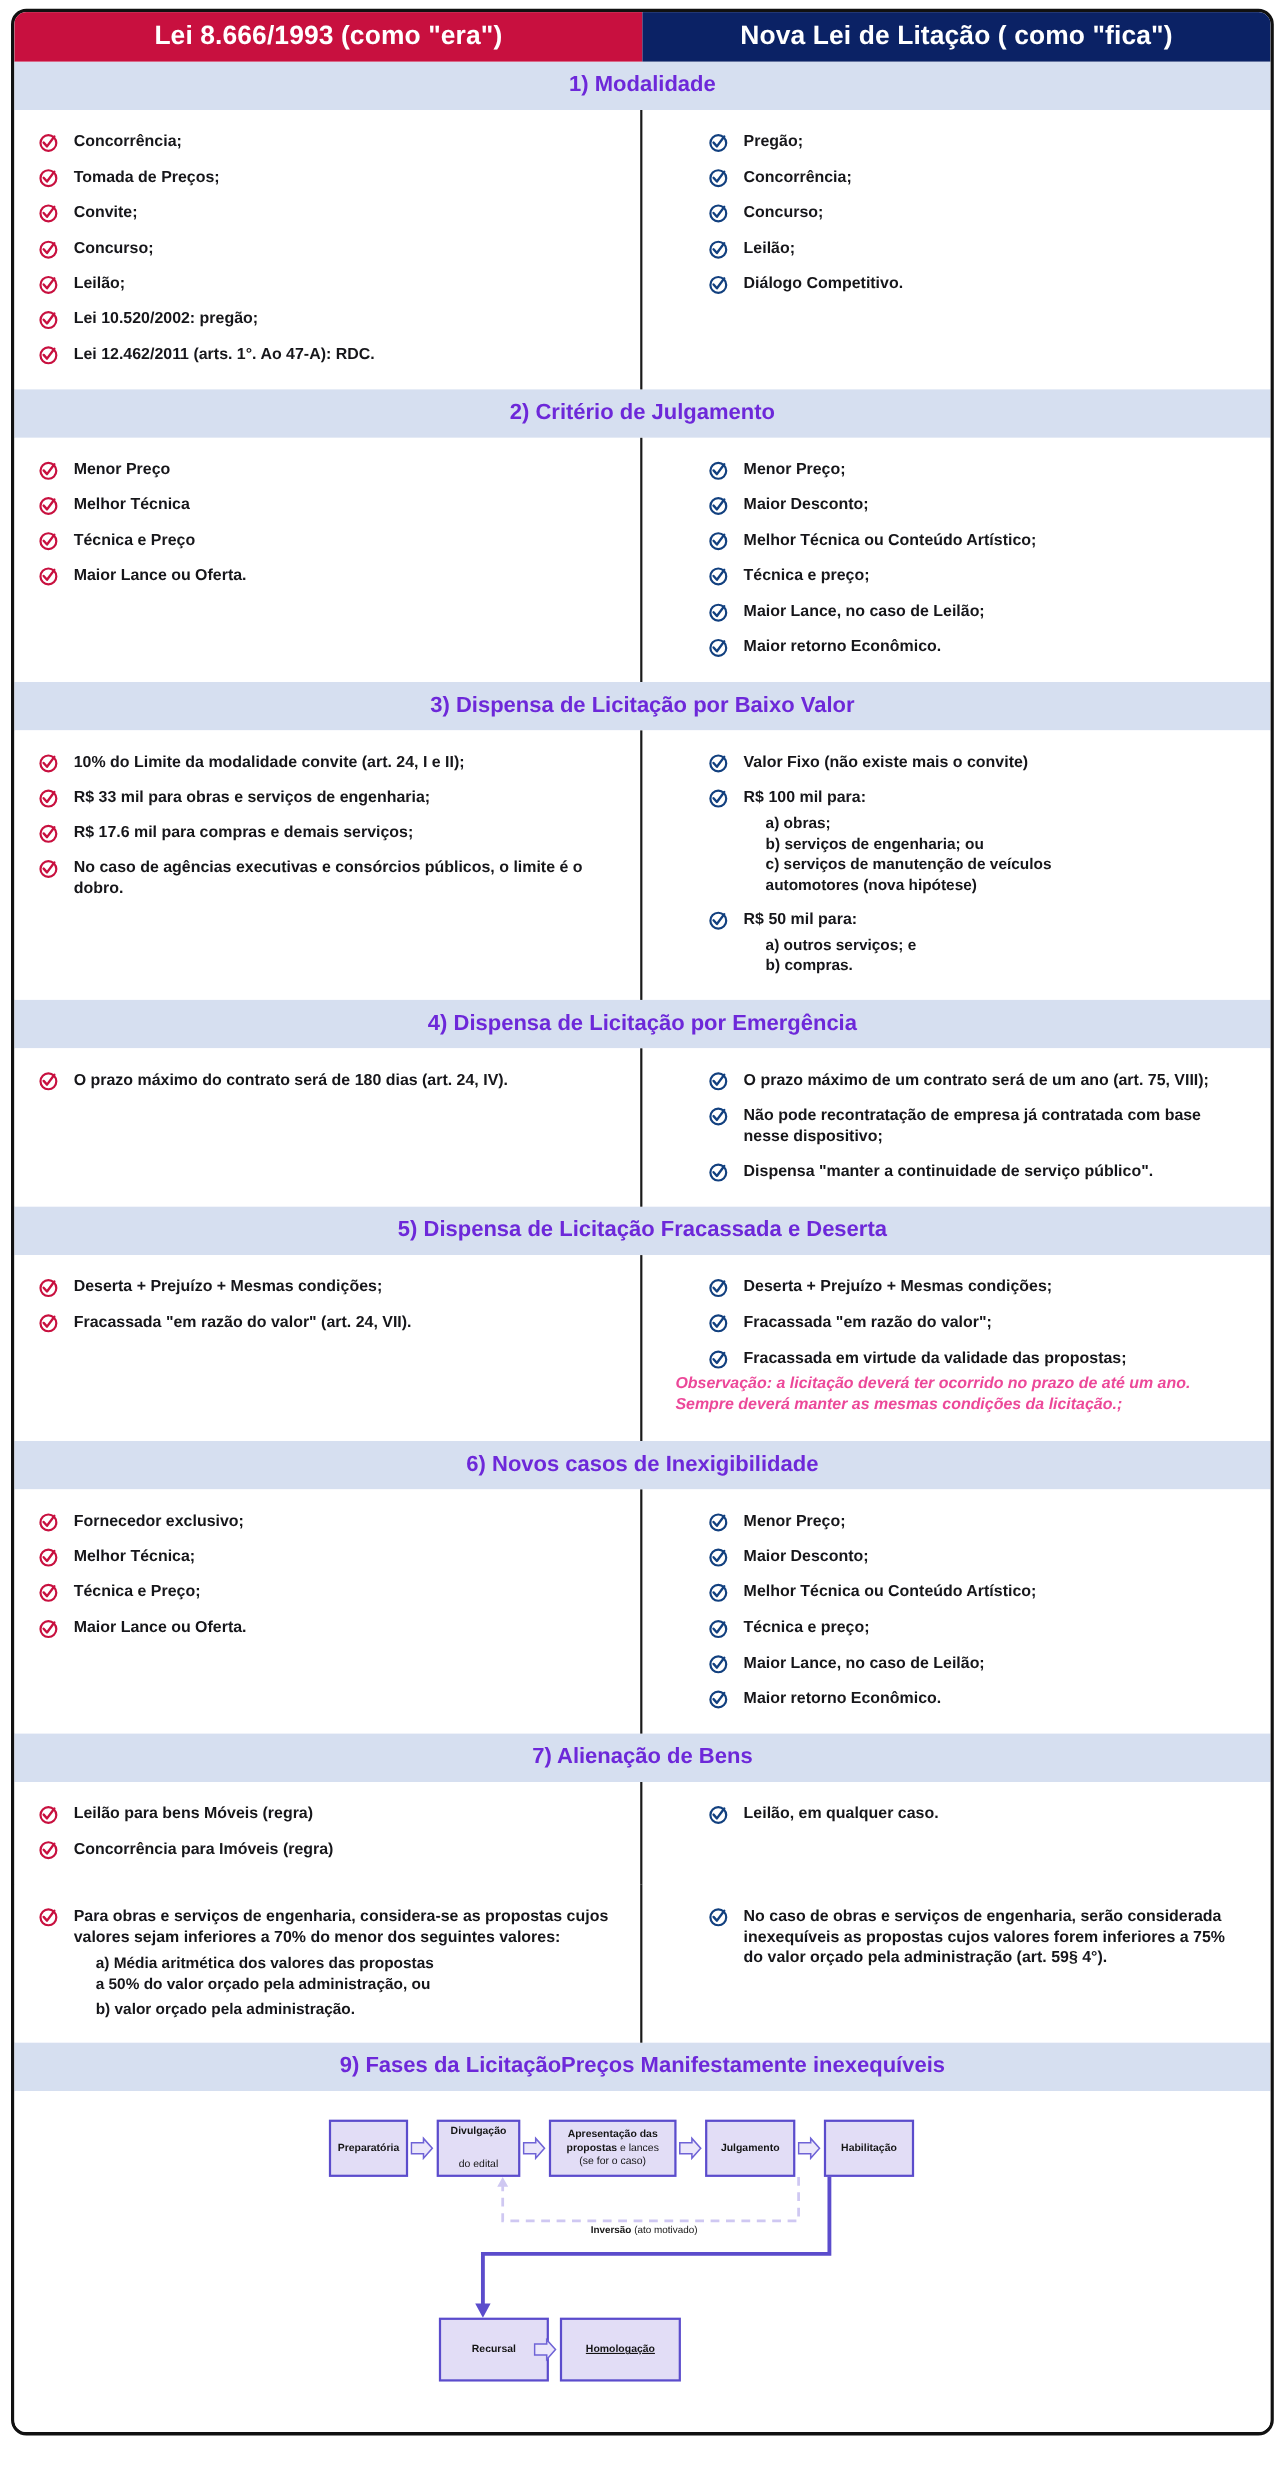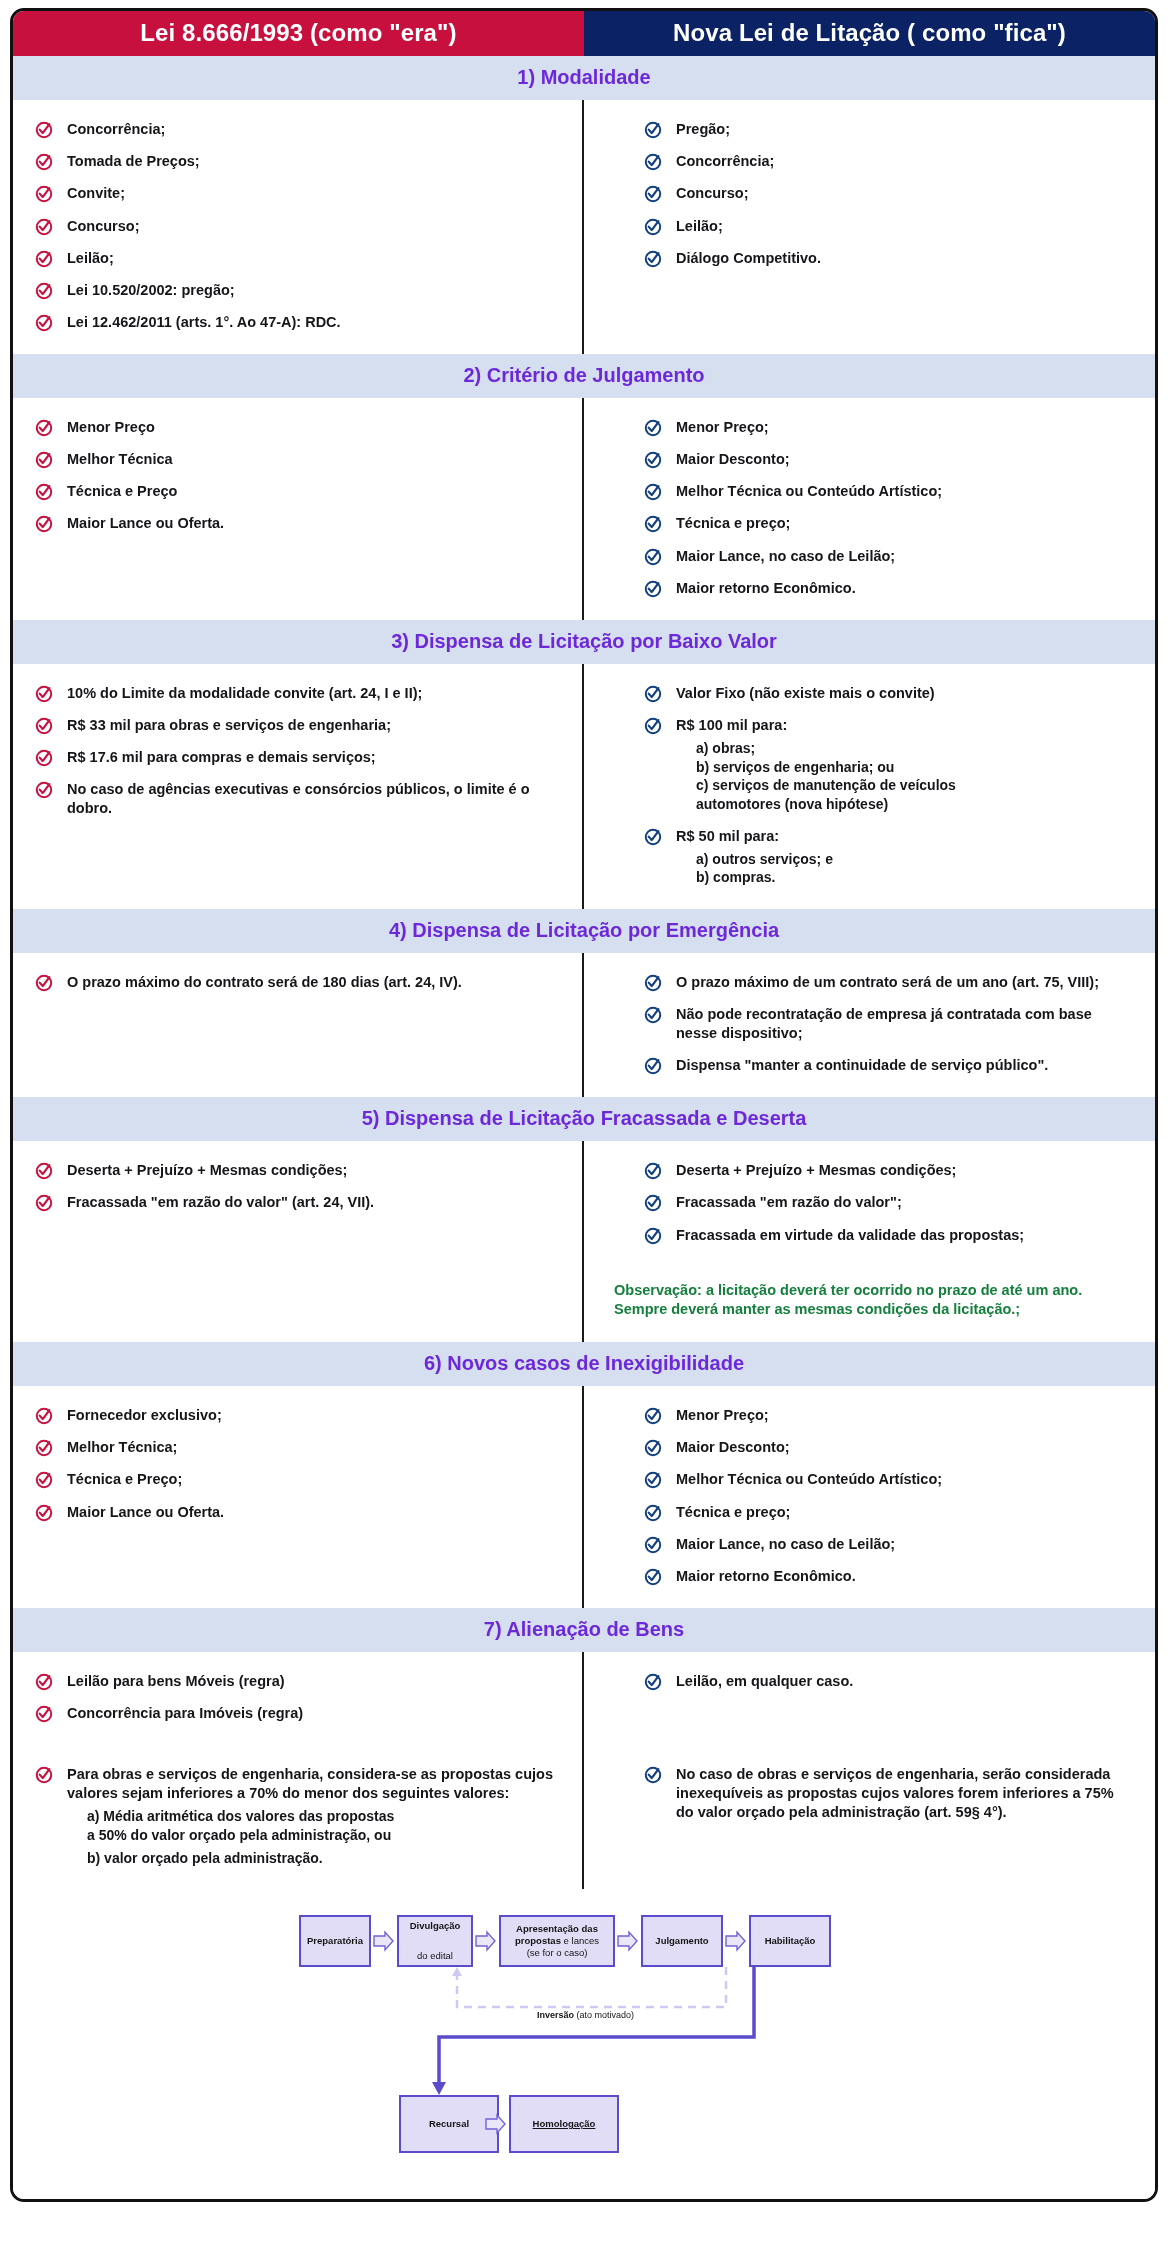--- a/index.html
+++ b/index.html
@@ -89,23 +89,24 @@
     line-height: 1.33;
     color: #16161a;
     font-weight: 600;
     margin: 4px 0 0 20px;
     white-space: pre-line;
   }
   .sub.gap { }
   .note {
     font-size: 14.5px;
     line-height: 1.36;
-    color: #15803d;
-    margin-top: 36px;
+    color: #ec4899;
+    margin-top: 4px;
     font-weight: 600;
+    font-style: italic;
   }
   .note b { font-weight: 700; }
 
   .col.indent-right { padding-left: 60px; }
 
   
   .flowwrap {
     padding: 26px 0 34px 0;
     background: #ffffff;
     display: flex;
@@ -733,20 +734,21 @@
                   </svg></span>
                 <div>
                   <div class="txt">No caso de obras e serviços de engenharia, serão considerada inexequíveis as propostas cujos valores forem inferiores a 75% do valor orçado pela administração (art. 59§ 4°).</div>
                 </div>
               </li>
             </ul>
           </div>
         </div>
       </div>
 
+    <div class="band">9) Fases da LicitaçãoPreços Manifestamente inexequíveis</div>
     <div class="flowwrap">
       <div class="flow">
 
         <svg class="lines" viewBox="0 0 570 250">
 
           <path d="M 427 52 L 427 92 L 158 92 L 158 52" fill="none" stroke="#cfc8f2" stroke-width="2.5" stroke-dasharray="8 6"></path>
           <path d="M 158 52 l -5 9 l 10 0 z" fill="#cfc8f2"></path>
 
           <path d="M 455 52 L 455 122 L 140 122 L 140 168" fill="none" stroke="#5b4ccc" stroke-width="3.5"></path>
           <path d="M 140 180 l -7 -13 l 14 0 z" fill="#5b4ccc"></path>

